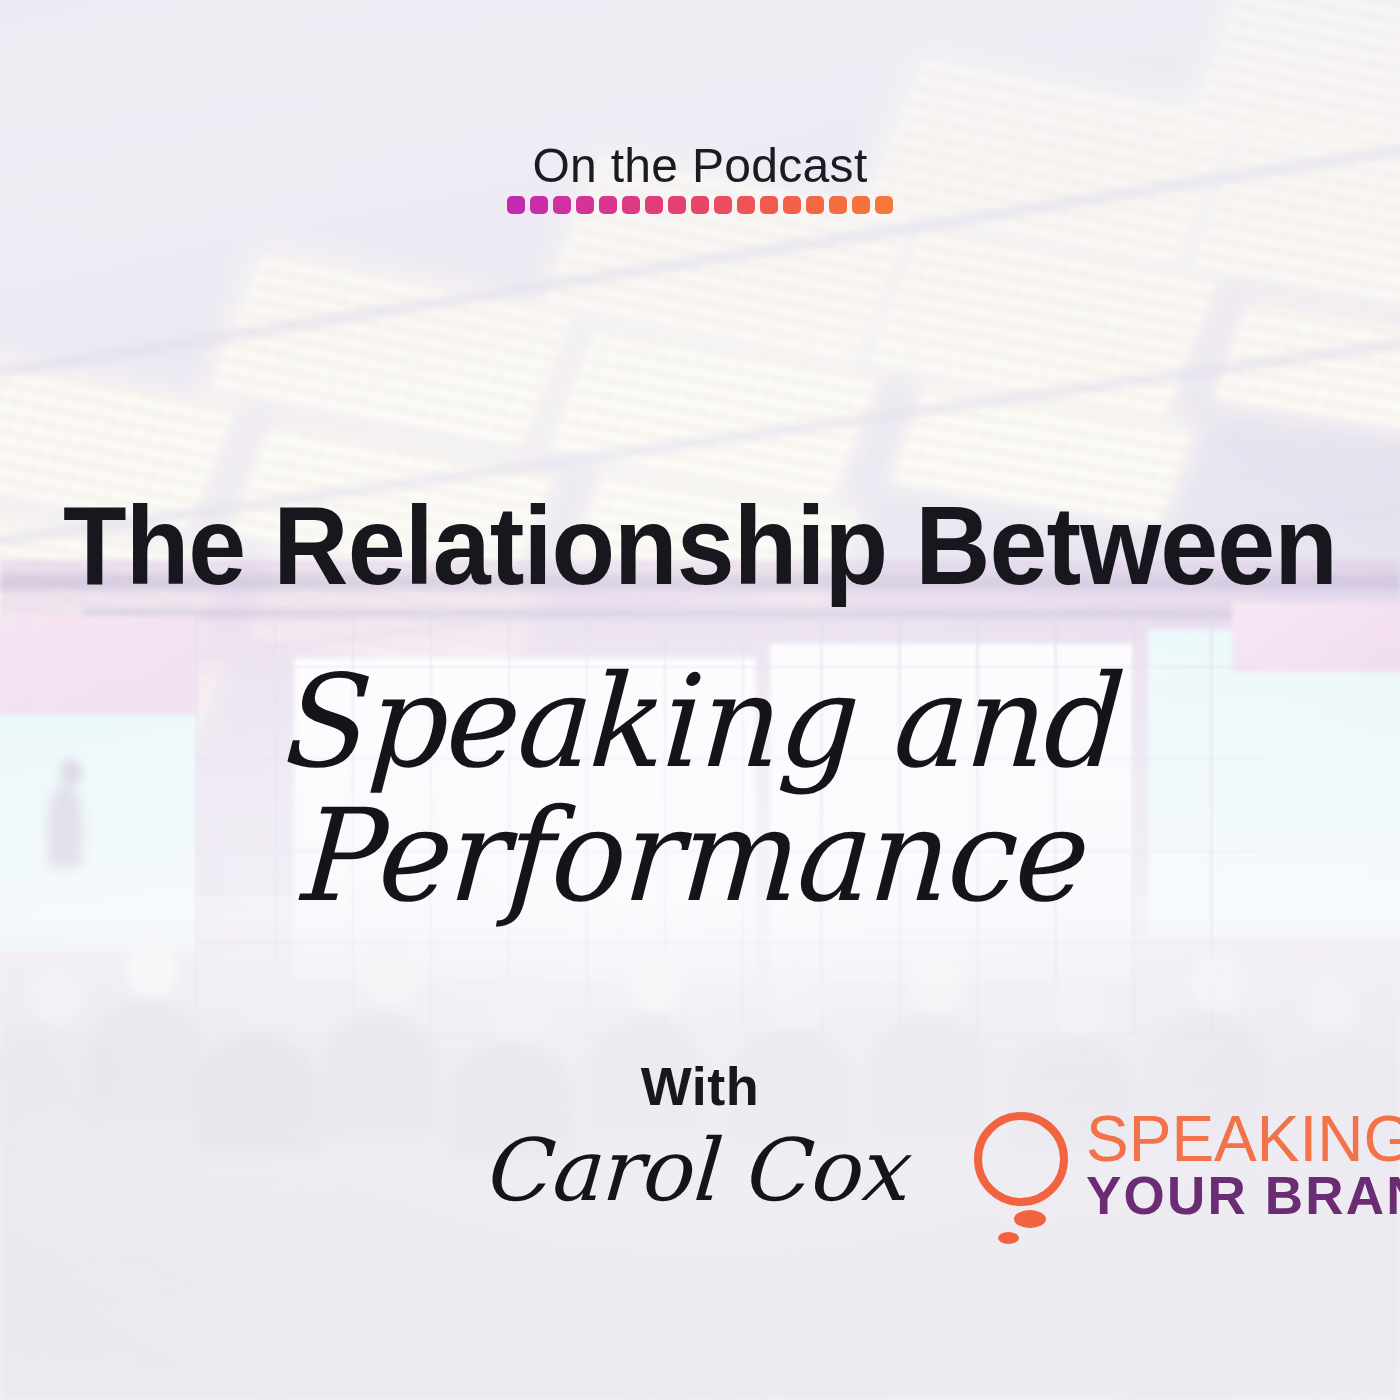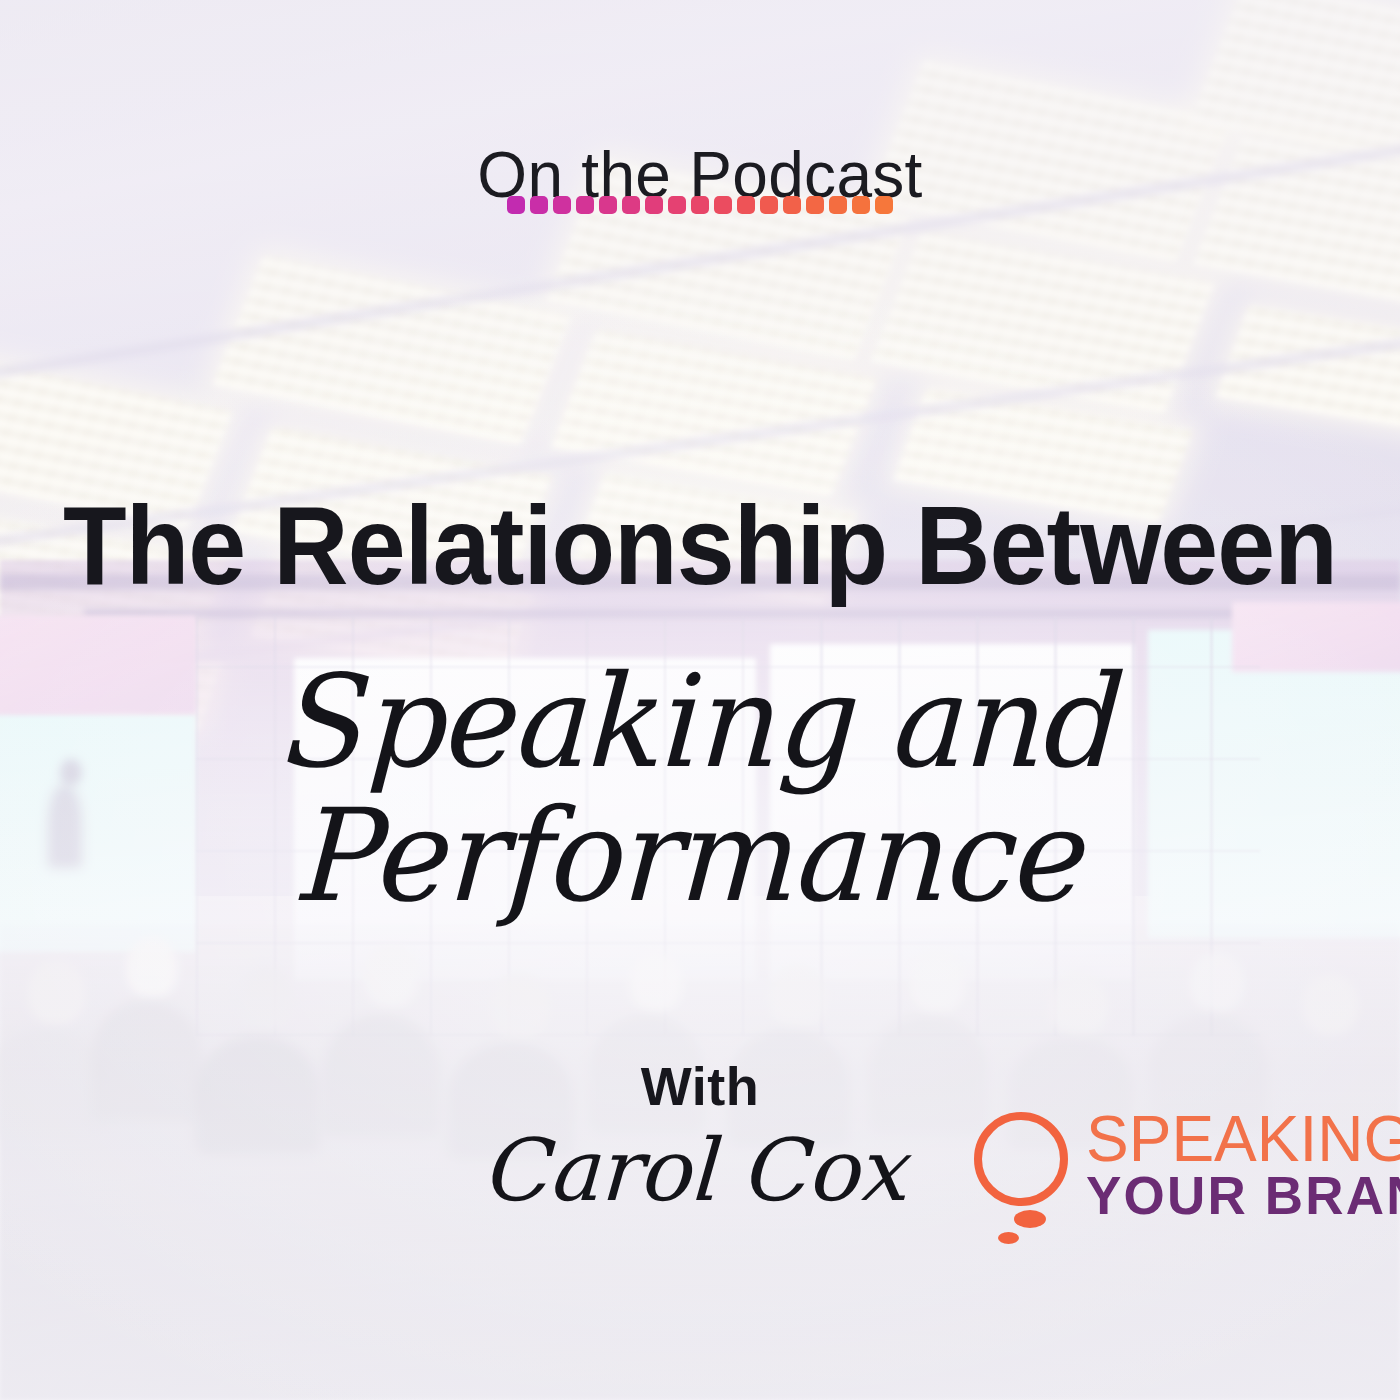--- a/index.html
+++ b/index.html
@@ -143,21 +143,21 @@
   }
 
   .eyebrow {
     position: absolute;
     left: 0;
     top: 138px;
     width: 100%;
     text-align: center;
     font-family: "Liberation Sans", sans-serif;
     font-weight: 400;
-    font-size: 64px;
+    font-size: 48px;
     letter-spacing: 0.3px;
     color: #1b1b21;
   }
 
   .dot-row {
     position: absolute;
     left: 0;
     top: 196px;
     width: 100%;
     display: flex;

